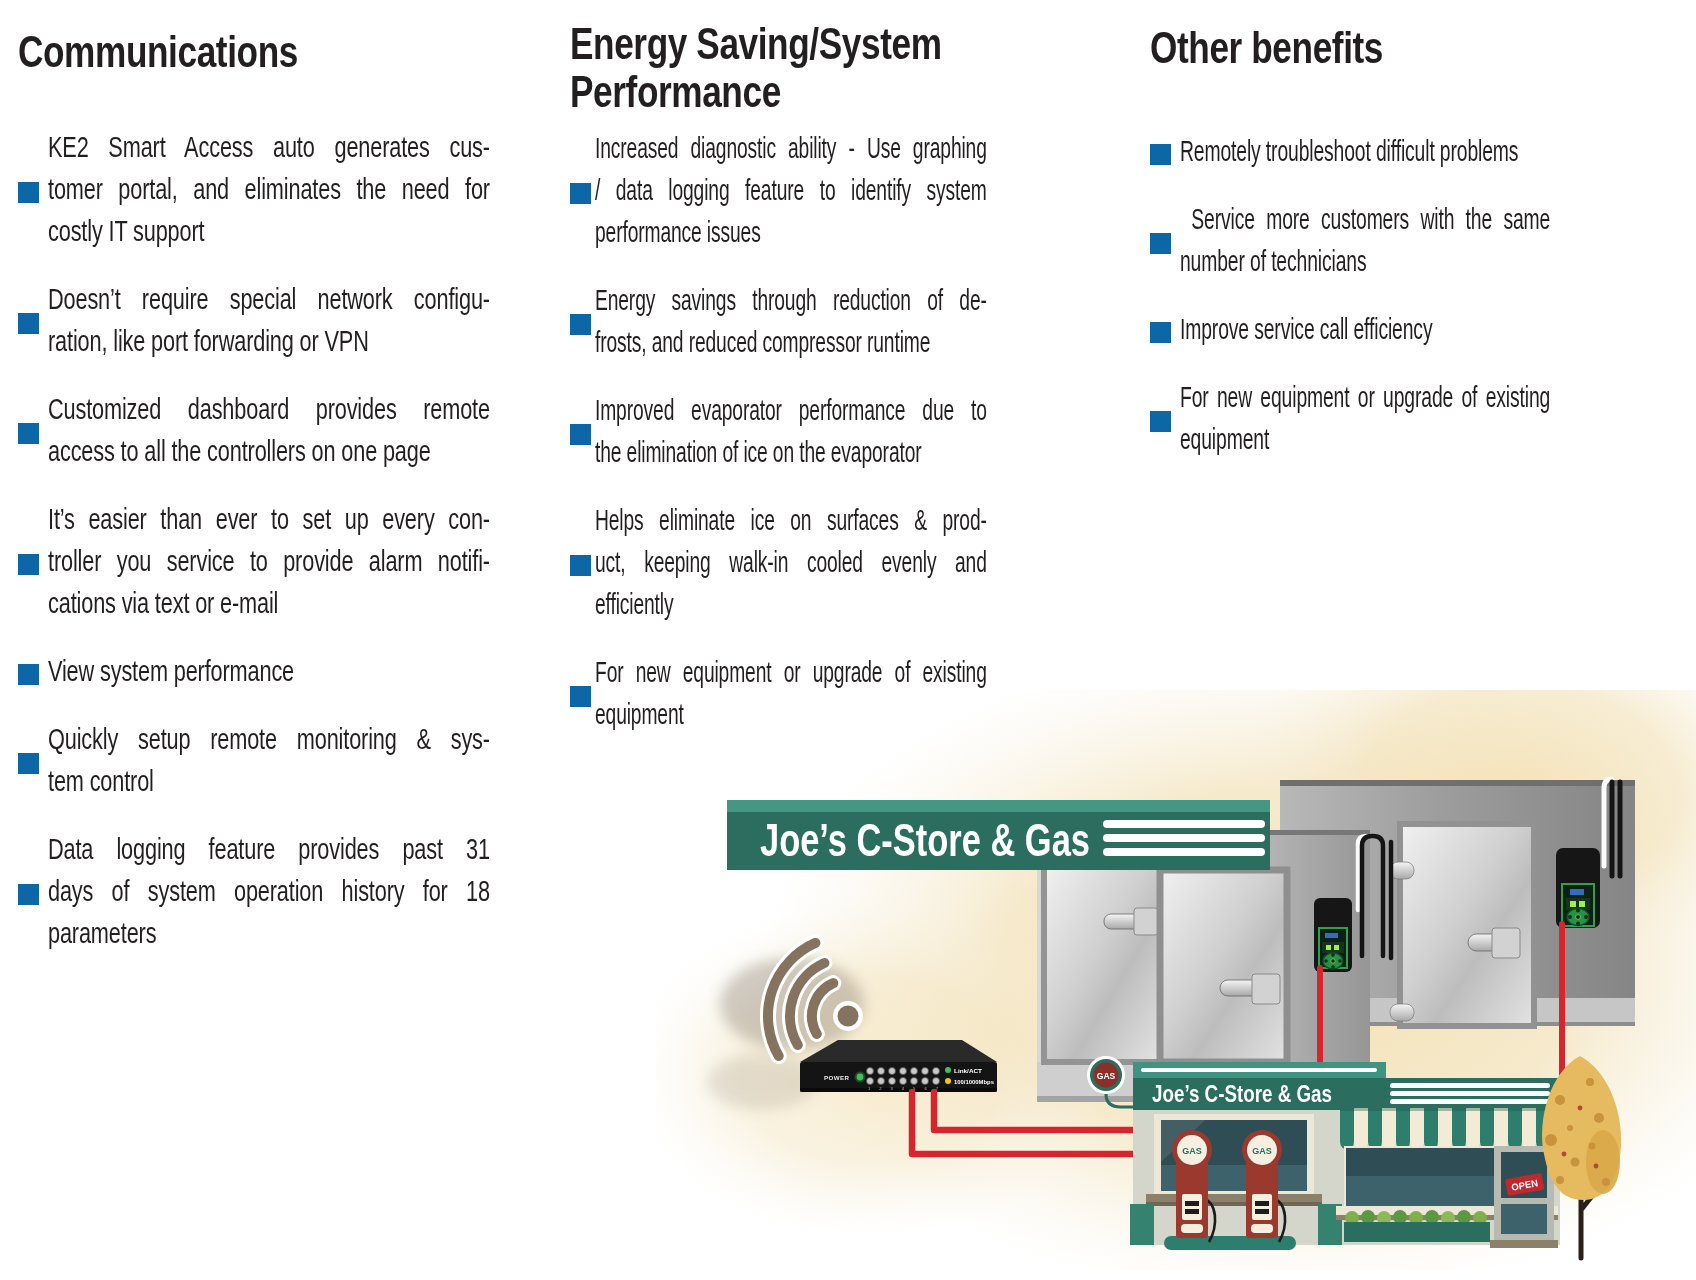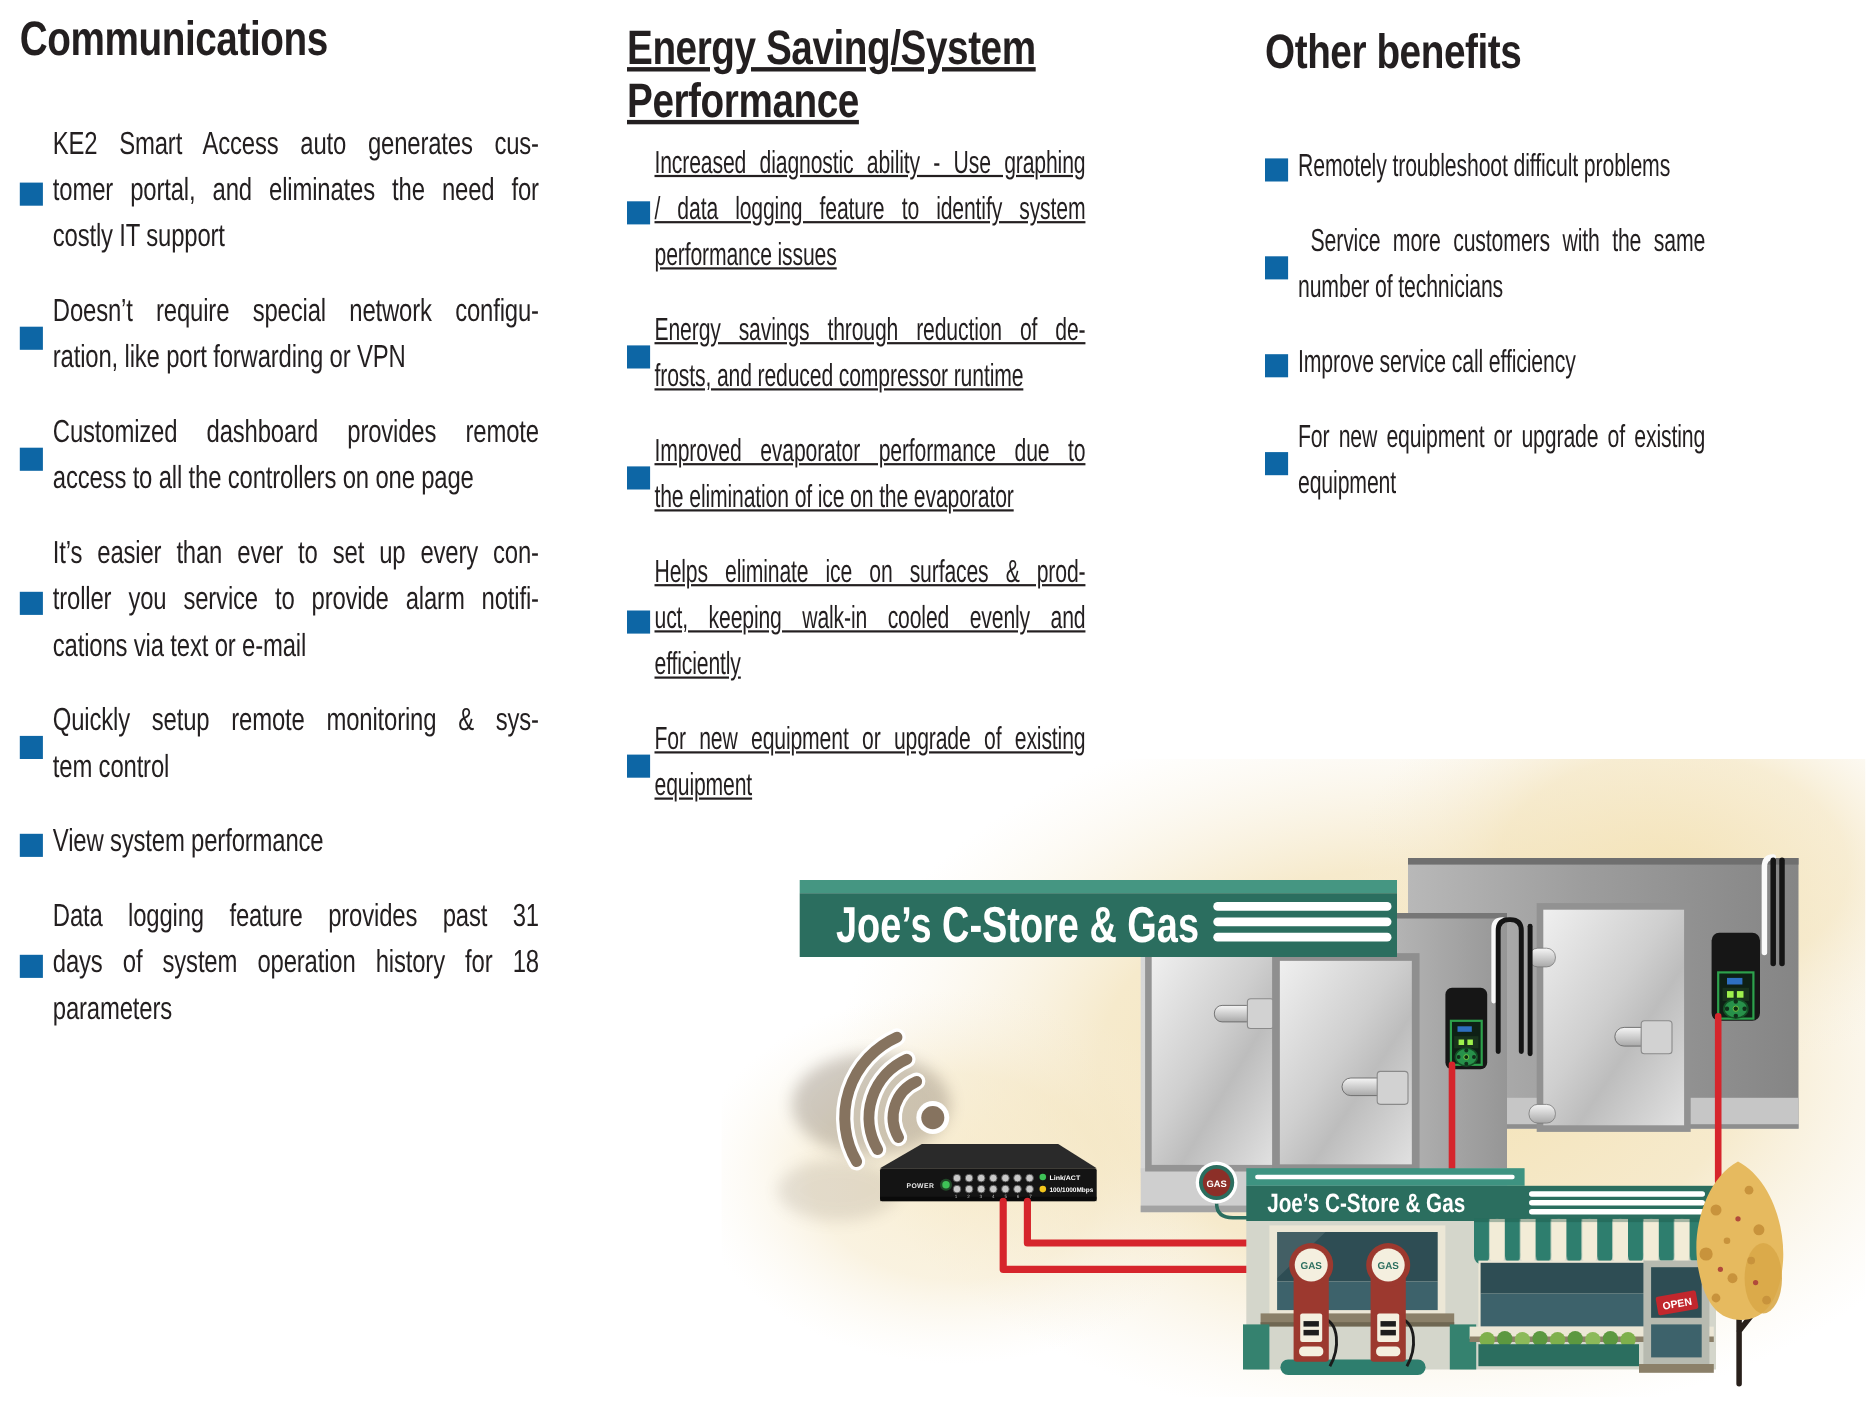--- a/index.html
+++ b/index.html
@@ -1,20 +1,20 @@
 <!DOCTYPE html>
 <html><head>
 <meta charset="utf-8">
 <style>
   html,body{margin:0;padding:0;background:#ffffff;}
   #page{position:relative;width:1696px;height:1280px;overflow:hidden;background:#ffffff;
         font-family:"Liberation Sans",sans-serif;color:#231f20;}
   .col{position:absolute;}
-  .col1{left:18px;top:12px;width:472px;}
-  .col2{left:570px;top:20px;width:420px;text-decoration:underline;}
+  .col1{left:18px;top:28px;width:472px;}
+  .col2{left:570px;top:20px;width:420px;}
   .col3{left:1150px;top:24px;width:400px;}
   .hd{font-size:44px;line-height:48px;font-weight:bold;margin:0;white-space:pre-line;
       transform:scaleX(.8);transform-origin:0 0;letter-spacing:-.5px;}
   .col1 .hd{width:590px;margin-bottom:50px;}
   .col2 .hd{width:525px;margin-bottom:11px;}
   .col3 .hd{width:500px;margin-bottom:58px;}
   .bullet{display:flex;align-items:center;margin-bottom:26px;}
   .sq{flex:0 0 auto;width:21px;height:21px;margin-top:7px;background:#0d66a5;}
   .bullet-text{flex:0 0 auto;font-size:29px;line-height:42px;transform-origin:0 0;letter-spacing:-.2px;}
   .col1 .bullet-text{width:590px;transform:scaleX(.749);margin-left:9px;}
@@ -63,29 +63,29 @@
           <div class="bullet-text">
             <div class="ln">It’s easier than ever to set up every con-</div>
             <div class="ln">troller you service to provide alarm notifi-</div>
             <div class="ln">cations via text or e-mail</div>
           </div>
         </div>
 
         <div class="bullet">
           <span class="sq"></span>
           <div class="bullet-text">
+            <div class="ln">View system performance</div>
+          </div>
+        </div>
+
+        <div class="bullet">
+          <span class="sq"></span>
+          <div class="bullet-text">
             <div class="ln">Quickly setup remote monitoring &amp; sys-</div>
             <div class="ln">tem control</div>
-          </div>
-        </div>
-
-        <div class="bullet">
-          <span class="sq"></span>
-          <div class="bullet-text">
-            <div class="ln">View system performance</div>
           </div>
         </div>
 
 
         <div class="bullet">
           <span class="sq"></span>
           <div class="bullet-text">
             <div class="ln">Data logging feature provides past 31</div>
             <div class="ln">days of system operation history for 18</div>
             <div class="ln">parameters</div>

